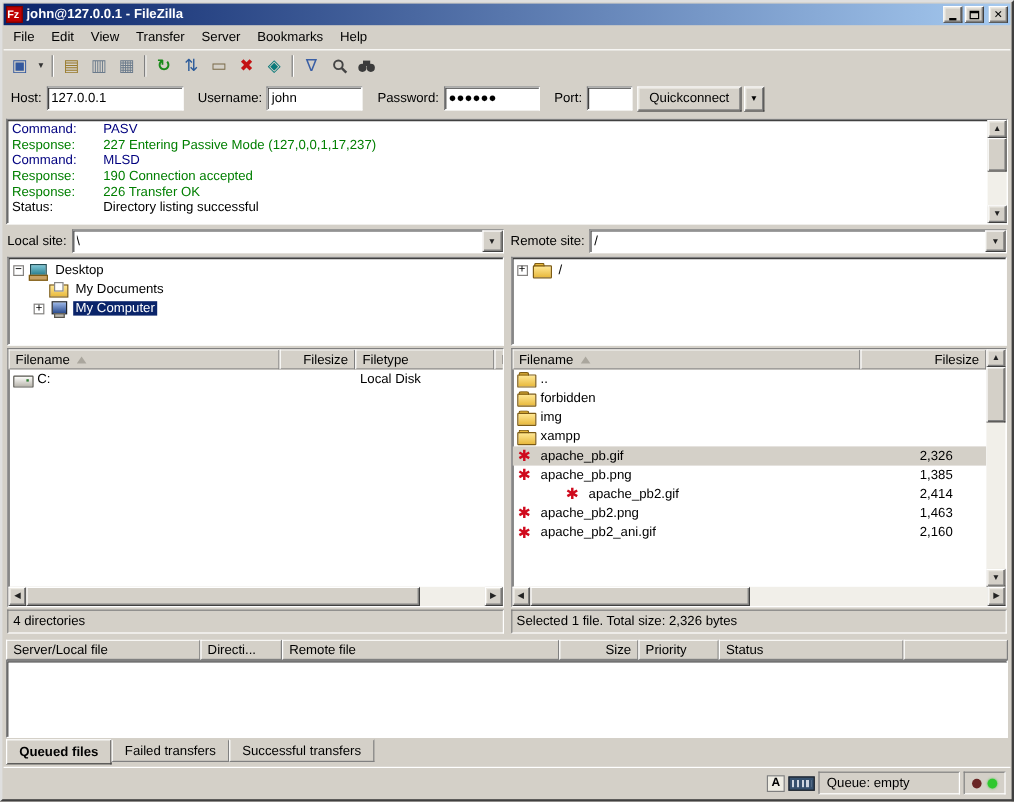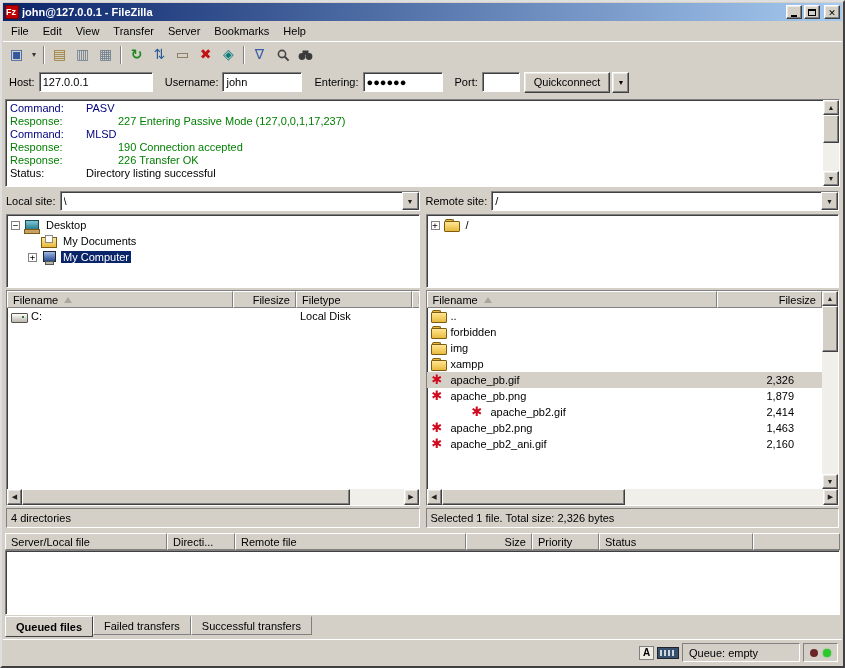--- a/index.html
+++ b/index.html
@@ -36,21 +36,21 @@
 .w114{width:114px;}.w80{width:80px;}.w38{width:38px;}
 .btn3d{height:21px;background:#d4d0c8;border:1px solid;border-color:#fff #404040 #404040 #fff;box-shadow:inset -1px -1px 0 #808080,inset 1px 1px 0 #ece9e2;padding:0 9px;}
 .qc-dd{width:17px;padding:0;font-size:7px;margin-left:-2px;}
 
 
 .log-wrap{height:88px;flex:none;margin:2px 2px 0;background:#fff;border:1px solid;border-color:#808080 #fff #fff #808080;box-shadow:inset 1px 1px 0 #404040;display:flex;overflow:hidden;}
 .log-view{flex:1;padding:2px 1px 2px 4px;overflow:hidden;}
 .log-line{display:flex;line-height:13px;white-space:nowrap;}
 .log-label{width:76px;flex:none;}
 .log-line.command{color:var(--log-command,#00007f);}
-.log-line.response{color:var(--log-response,#007f00);gap:32px;}
+.log-line.response{color:var(--log-response,#007f00);}
 .log-line.status{color:var(--log-status,#000);}
 
 
 .vscroll{width:16px;flex:none;display:flex;flex-direction:column;background:#f1efe9;}
 .hscroll{height:16px;flex:none;display:flex;background:#f1efe9;}
 .sbtn{width:16px;height:15px;flex:none;background:#d4d0c8;border:1px solid;border-color:#fff #404040 #404040 #fff;box-shadow:inset -1px -1px 0 #808080,inset 1px 1px 0 #ece9e2;font-size:7px;color:#222;text-align:center;padding:0;line-height:12px;}
 .hscroll .sbtn{height:16px;width:15px;}
 .sb-track{flex:1;position:relative;}
 .sb-thumb{position:absolute;left:0;right:0;background:#d4d0c8;border:1px solid;border-color:#fff #404040 #404040 #fff;box-shadow:inset -1px -1px 0 #808080;}
 .hs-thumb{position:absolute;top:0;bottom:0;background:#d4d0c8;border:1px solid;border-color:#fff #404040 #404040 #fff;box-shadow:inset -1px -1px 0 #808080;}
@@ -197,21 +197,21 @@
           <rect x="4.5" y="1.5" width="6" height="4.5" fill="#3b3b3b"></rect>
         </svg>
       </button>
     </div>
 
   <div class="quickbar">
     <label>Host:</label>
     <input class="field w114" value="127.0.0.1" style="">
     <label>Username:</label>
     <input class="field w80" value="john" style="">
-    <label>Entering:</label>
+    <label>Password:</label>
     <input class="field w80" value="●●●●●●" style="">
     <label>Port:</label>
     <input class="field w38" value="" style="">
     <button class="btn3d">Quickconnect</button>
     <button class="btn3d qc-dd">▼</button>
   </div>
 
   <div class="log-wrap">
     <div class="log-view" id="log-view">
         <div class="log-line command">
@@ -381,21 +381,21 @@
                     <span class="icn icn-apache-image"></span>
                     <span>apache_pb.gif</span>
                   </span>
                   <span class="fcell right fill" style="padding-right: 28px;">2,326</span>
                 </div>
                 <div class="file-row">
                   <span class="fcell" style="width: 290px;">
                     <span class="icn icn-apache-image"></span>
                     <span>apache_pb.png</span>
                   </span>
-                  <span class="fcell right fill" style="padding-right: 28px;">1,879</span>
+                  <span class="fcell right fill" style="padding-right: 28px;">1,385</span>
                 </div>
                 <div class="file-row">
                   <span class="fcell" style="width: 290px; padding-left: 44px;">
                     <span class="icn icn-apache-image"></span>
                     <span>apache_pb2.gif</span>
                   </span>
                   <span class="fcell right fill" style="padding-right: 28px;">2,414</span>
                 </div>
                 <div class="file-row">
                   <span class="fcell" style="width: 290px;">

